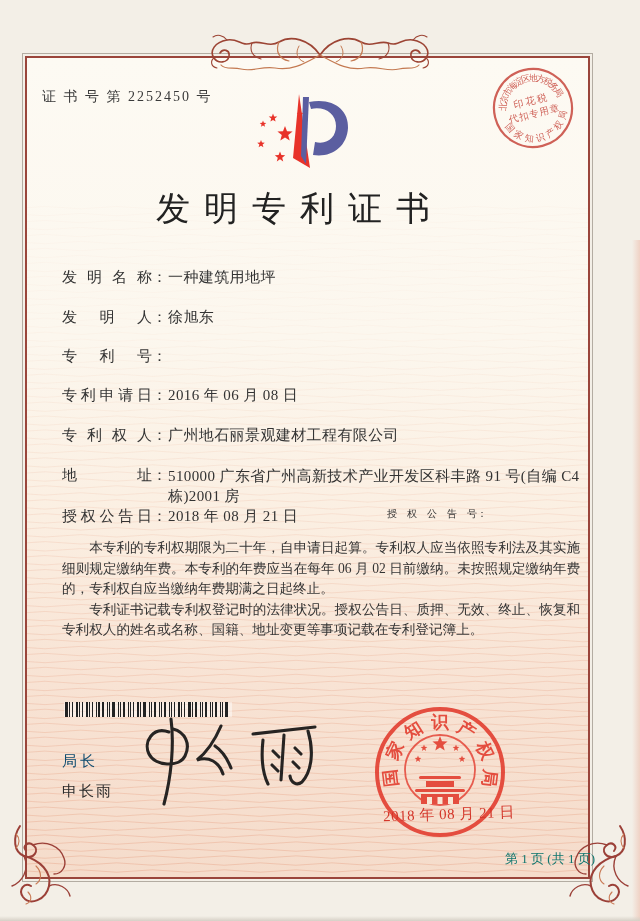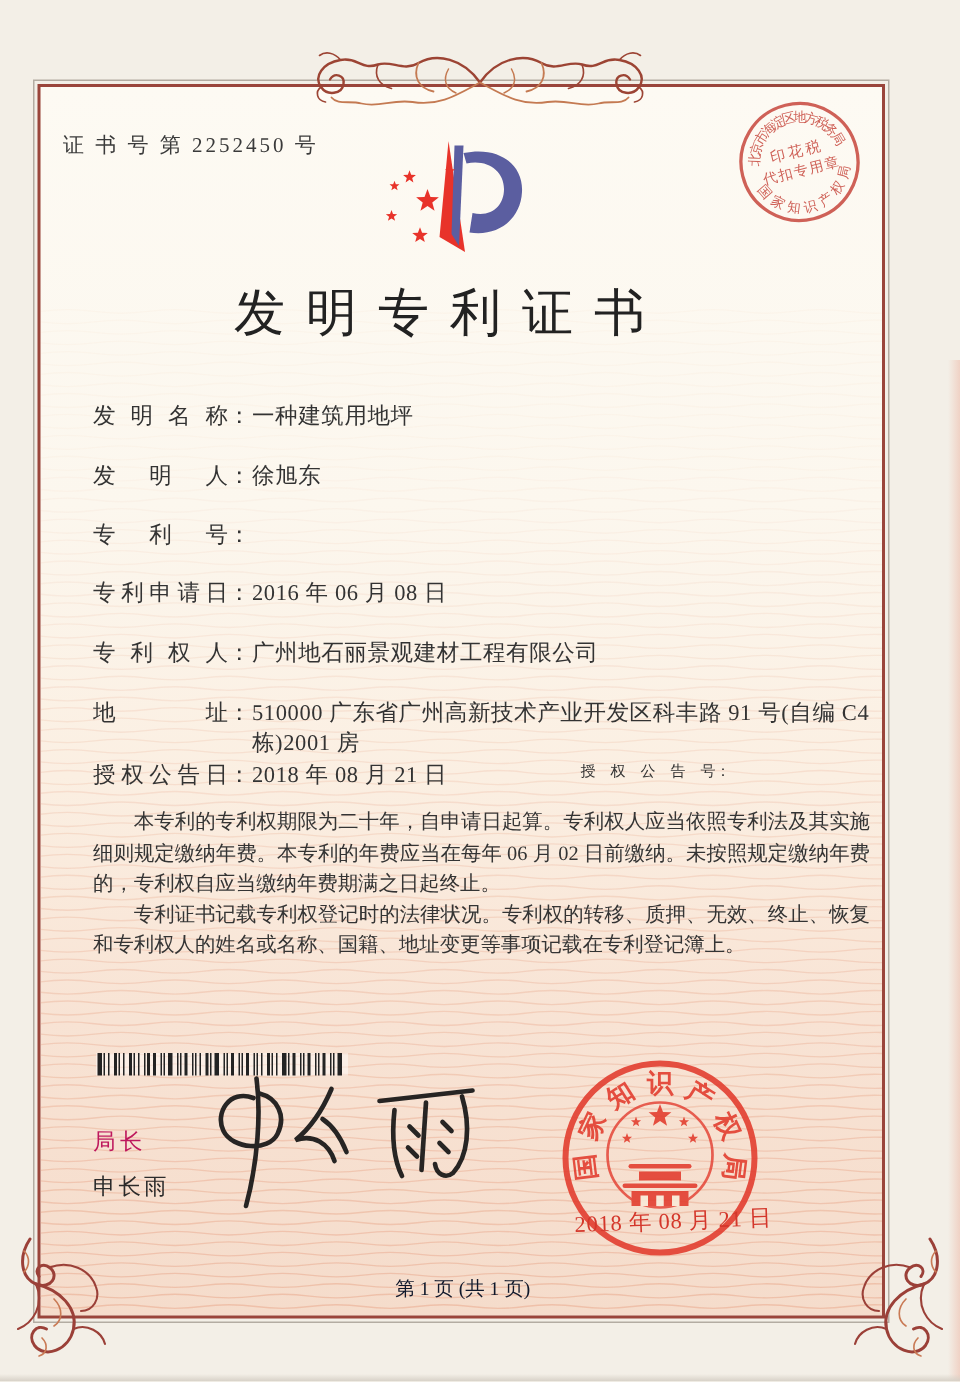--- a/index.html
+++ b/index.html
@@ -29,31 +29,31 @@
   .val-addr{width:436px;line-height:20px}
   .pair2{position:absolute;left:325px;top:0;display:flex;font-size:10px}
 
   .paras{position:absolute;left:62px;top:538px;width:518px;font-size:13.6px;line-height:20.5px;
     text-align:justify;color:#343434}
   .paras p{text-indent:2em;margin:0}
 
   .barcode{position:absolute;left:64px;top:702px;height:15px;display:flex;align-items:stretch;background:rgba(255,255,255,.45);padding:0 1px}
   .barcode span{background:#232323;display:block;height:100%}
 
-  .director{position:absolute;left:62px;top:752px;font-size:15px;letter-spacing:3px;color:#be185d}
+  .director{position:absolute;left:62px;top:752px;font-size:15px;letter-spacing:3px;color:#0c4a6e}
   .director-name{position:absolute;left:62px;top:782px;font-size:15px;letter-spacing:2px;color:#2b2b2b}
   .signature{position:absolute;left:135px;top:716px;width:200px;height:95px;z-index:3}
 
   .seal{position:absolute;left:350px;top:682px;width:180px;height:180px;z-index:3;opacity:.88}
   .seal-date{position:absolute;left:383px;top:805px;font-size:15px;color:#d4372b;letter-spacing:.5px;
     z-index:4;transform:rotate(-2deg);font-weight:500}
 
   .stamp{position:absolute;left:483px;top:58px;width:100px;height:100px;z-index:3;opacity:.85}
 
-  .footer-page{position:absolute;left:22px;top:850px;width:573px;text-align:center;font-size:13px;color:#0f172a;z-index:2}
+  .footer-page{position:absolute;left:22px;top:850px;width:573px;text-align:right;font-size:13px;color:#0f766e;z-index:2}
 
   .top-orn{position:absolute;left:205px;top:29px;width:230px;height:46px;z-index:3}
   .corner-orn{position:absolute;width:78px;height:88px;z-index:3}
   .corner-left{left:6px;top:822px}
   .corner-right{left:556px;top:822px;transform:scaleX(-1)}
 
   .scan-edge-right{position:absolute;right:0;top:240px;bottom:0;width:8px;z-index:5;
     background:linear-gradient(90deg,rgba(238,186,168,0),rgba(236,180,162,.5))}
   .scan-edge-bottom{position:absolute;left:0;bottom:0;width:100%;height:5px;z-index:5;
     background:linear-gradient(0deg,#d6d0c6,rgba(214,208,198,0))}
@@ -276,21 +276,21 @@
       <span class="colon">：</span>
       <span class="val">2018 年 08 月 21 日</span>
       <span class="pair2">
         <span class="lbl">授权公告号</span>
         <span class="colon">：</span>
       </span>
     </div>
 
     <div class="paras">
       <p>本专利的专利权期限为二十年，自申请日起算。专利权人应当依照专利法及其实施细则规定缴纳年费。本专利的年费应当在每年 06 月 02 日前缴纳。未按照规定缴纳年费的，专利权自应当缴纳年费期满之日起终止。</p>
-      <p>专利证书记载专利权登记时的法律状况。专利权的转移、质押、无效、终止、恢复和专利权人的姓名或名称、国籍、地址变更等事项记载在专利登记簿上。</p>
+      <p>专利证书记载专利权登记时的法律状况。授权公告日、质押、无效、终止、恢复和专利权人的姓名或名称、国籍、地址变更等事项记载在专利登记簿上。</p>
     </div>
 
     <div class="barcode" id="barcode">
         <span style="width: 3px; margin-right: 1px;"></span>
         <span style="width: 1px; margin-right: 2px;"></span>
         <span style="width: 1px; margin-right: 3px;"></span>
         <span style="width: 2px; margin-right: 1px;"></span>
         <span style="width: 1px; margin-right: 2px;"></span>
         <span style="width: 1px; margin-right: 3px;"></span>
         <span style="width: 2px; margin-right: 1px;"></span>

